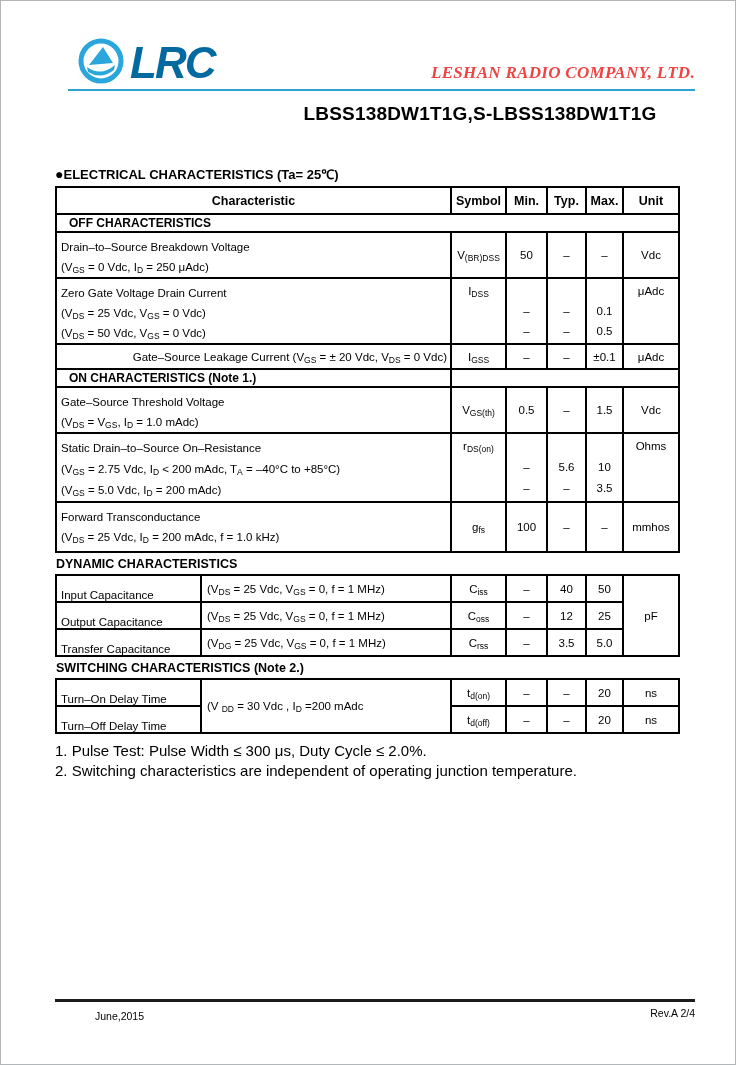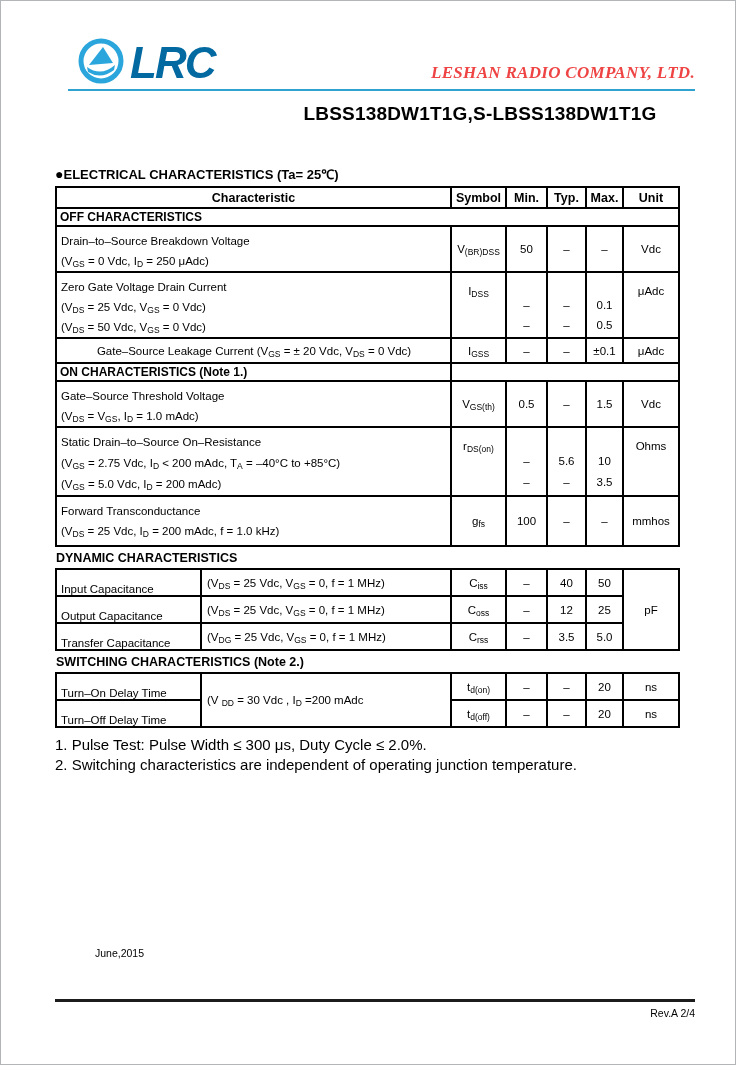--- a/index.html
+++ b/index.html
@@ -30,43 +30,43 @@
 
   
   .content { position:absolute; top:165px; left:55px; width:623px; }
   .sec-heading { font-size:13px; font-weight:bold; margin:0 0 3px 0; white-space:nowrap; }
   .sec-heading .bullet { font-size:14px; }
   .sub-heading { font-size:12.5px; font-weight:bold; margin:4px 0 3px 1px; white-space:nowrap; }
 
   table { border-collapse:collapse; table-layout:fixed; width:623px; }
   td, th { border:2px solid #000; font-size:11.5px; padding:0; overflow:hidden; }
   th { font-size:12.5px; }
-  tr.h21 { height:21px; } tr.h18 { height:18px; } tr.h40 { height:40px; }
+  tr.h21 { height:27px; } tr.h18 { height:18px; } tr.h40 { height:40px; }
   tr.h64 { height:64px; } tr.h25 { height:25px; } tr.h44 { height:44px; }
   tr.h65 { height:65px; } tr.h50 { height:50px; } tr.h22 { height:22px; }
 
-  td.secrow { font-weight:bold; font-size:12px; padding-left:3px; }
+  td.secrow { font-weight:bold; font-size:12px; padding-left:12px; }
   td.char { text-align:left; vertical-align:top; padding:4px 3px 0 4px; }
   td.char div { height:20px; line-height:20px; white-space:nowrap; }
-  td.char1 { text-align:center; vertical-align:middle; padding:0 3px 0 4px; white-space:nowrap; }
+  td.char1 { text-align:right; vertical-align:middle; padding:0 3px 0 4px; white-space:nowrap; }
   td.name { text-align:left; vertical-align:middle; padding:13px 2px 0 4px; white-space:nowrap; }
   td.cond { text-align:left; vertical-align:middle; padding:0 2px 0 5px; white-space:nowrap; }
   td.val  { text-align:center; vertical-align:middle; }
-  td.vtop { vertical-align:top; padding-top:12px; }
+  td.vtop { vertical-align:top; padding-top:6px; }
   .stack { display:flex; flex-direction:column; align-items:center; }
   .stack div { height:20px; line-height:20px; }
   tr.lh21 td.char div, tr.lh21 .stack div { height:21px; line-height:21px; }
   sub { font-size:8.5px; vertical-align:-2px; line-height:0; }
 
   .notes { margin-top:7px; font-size:15px; }
   .notes div { line-height:20px; white-space:nowrap; }
 
   
   .footer-rule { position:absolute; top:999px; left:55px; width:640px; height:3px; background:#1c1c1c; }
-  .footer-date { position:absolute; top:947px; left:95px; font-size:10.5px; }
+  .footer-date { position:absolute; top:1010px; left:95px; font-size:10.5px; }
   .footer-rev  { position:absolute; top:1007px; right:41px; font-size:10.5px; }
 </style>
 </head>
 <body>
 
 <div class="page-frame"></div>
 
 <div class="logo-row">
   <span>
     <svg width="50" height="50" viewBox="0 0 50 50">

